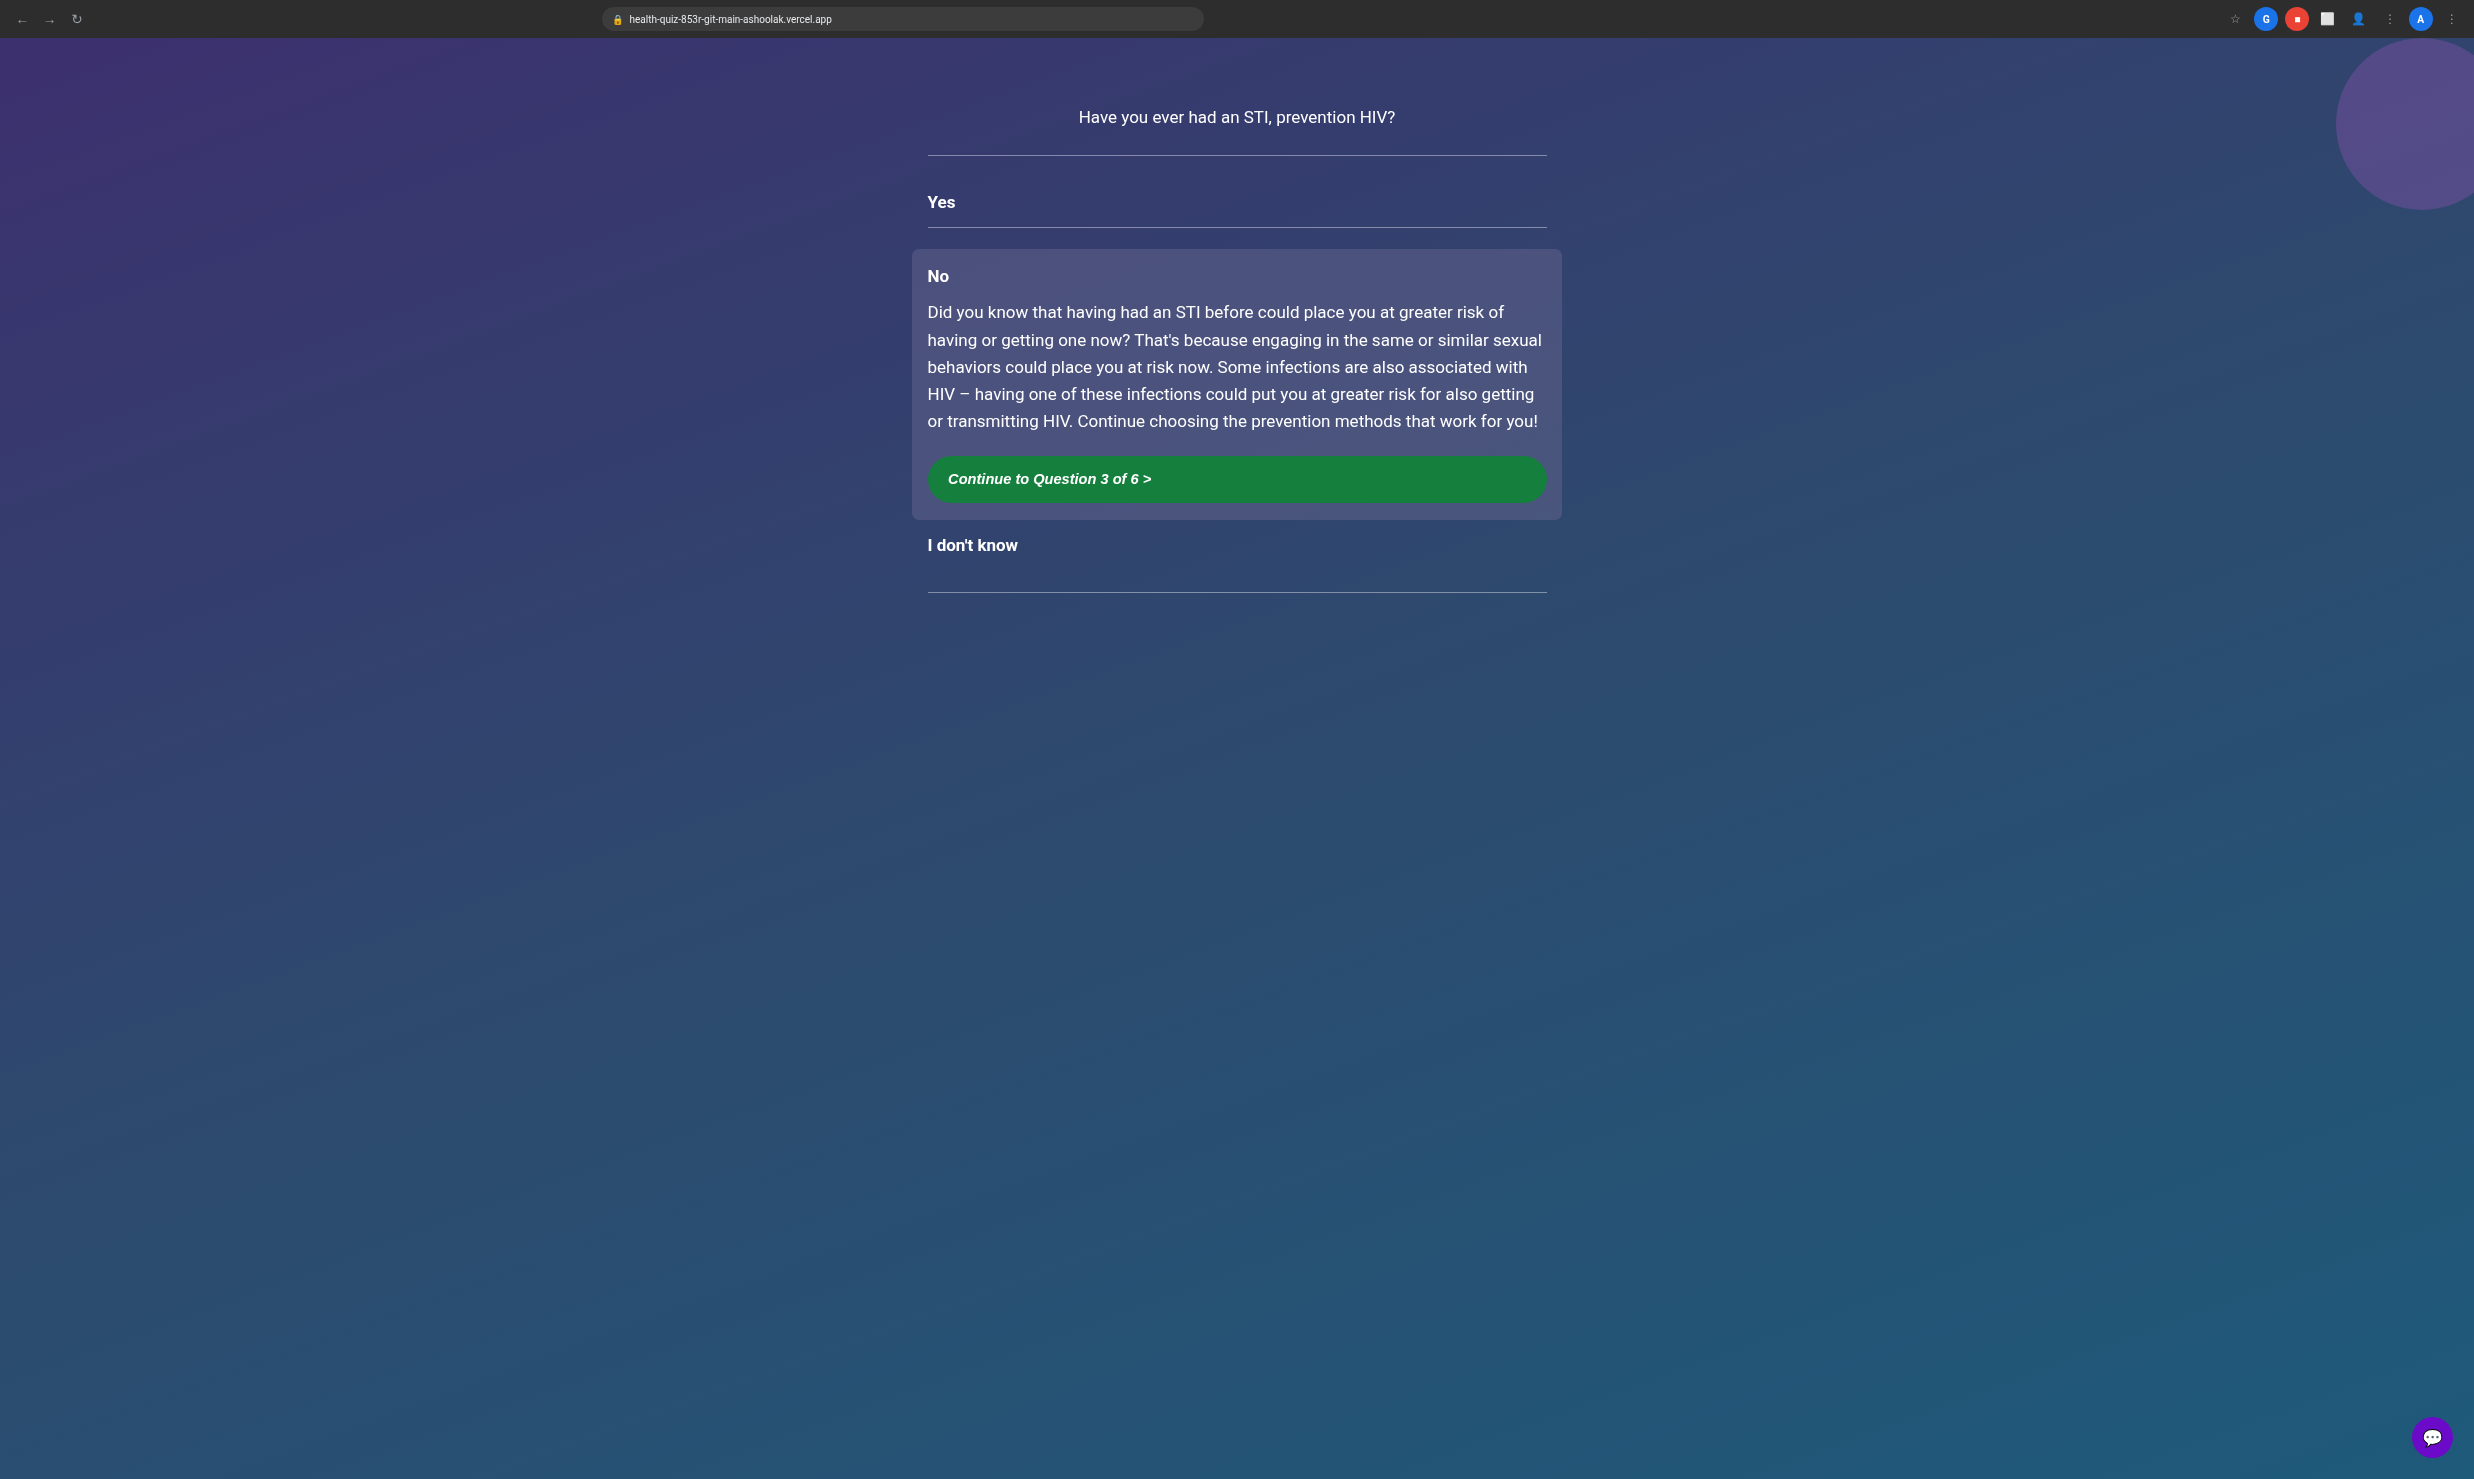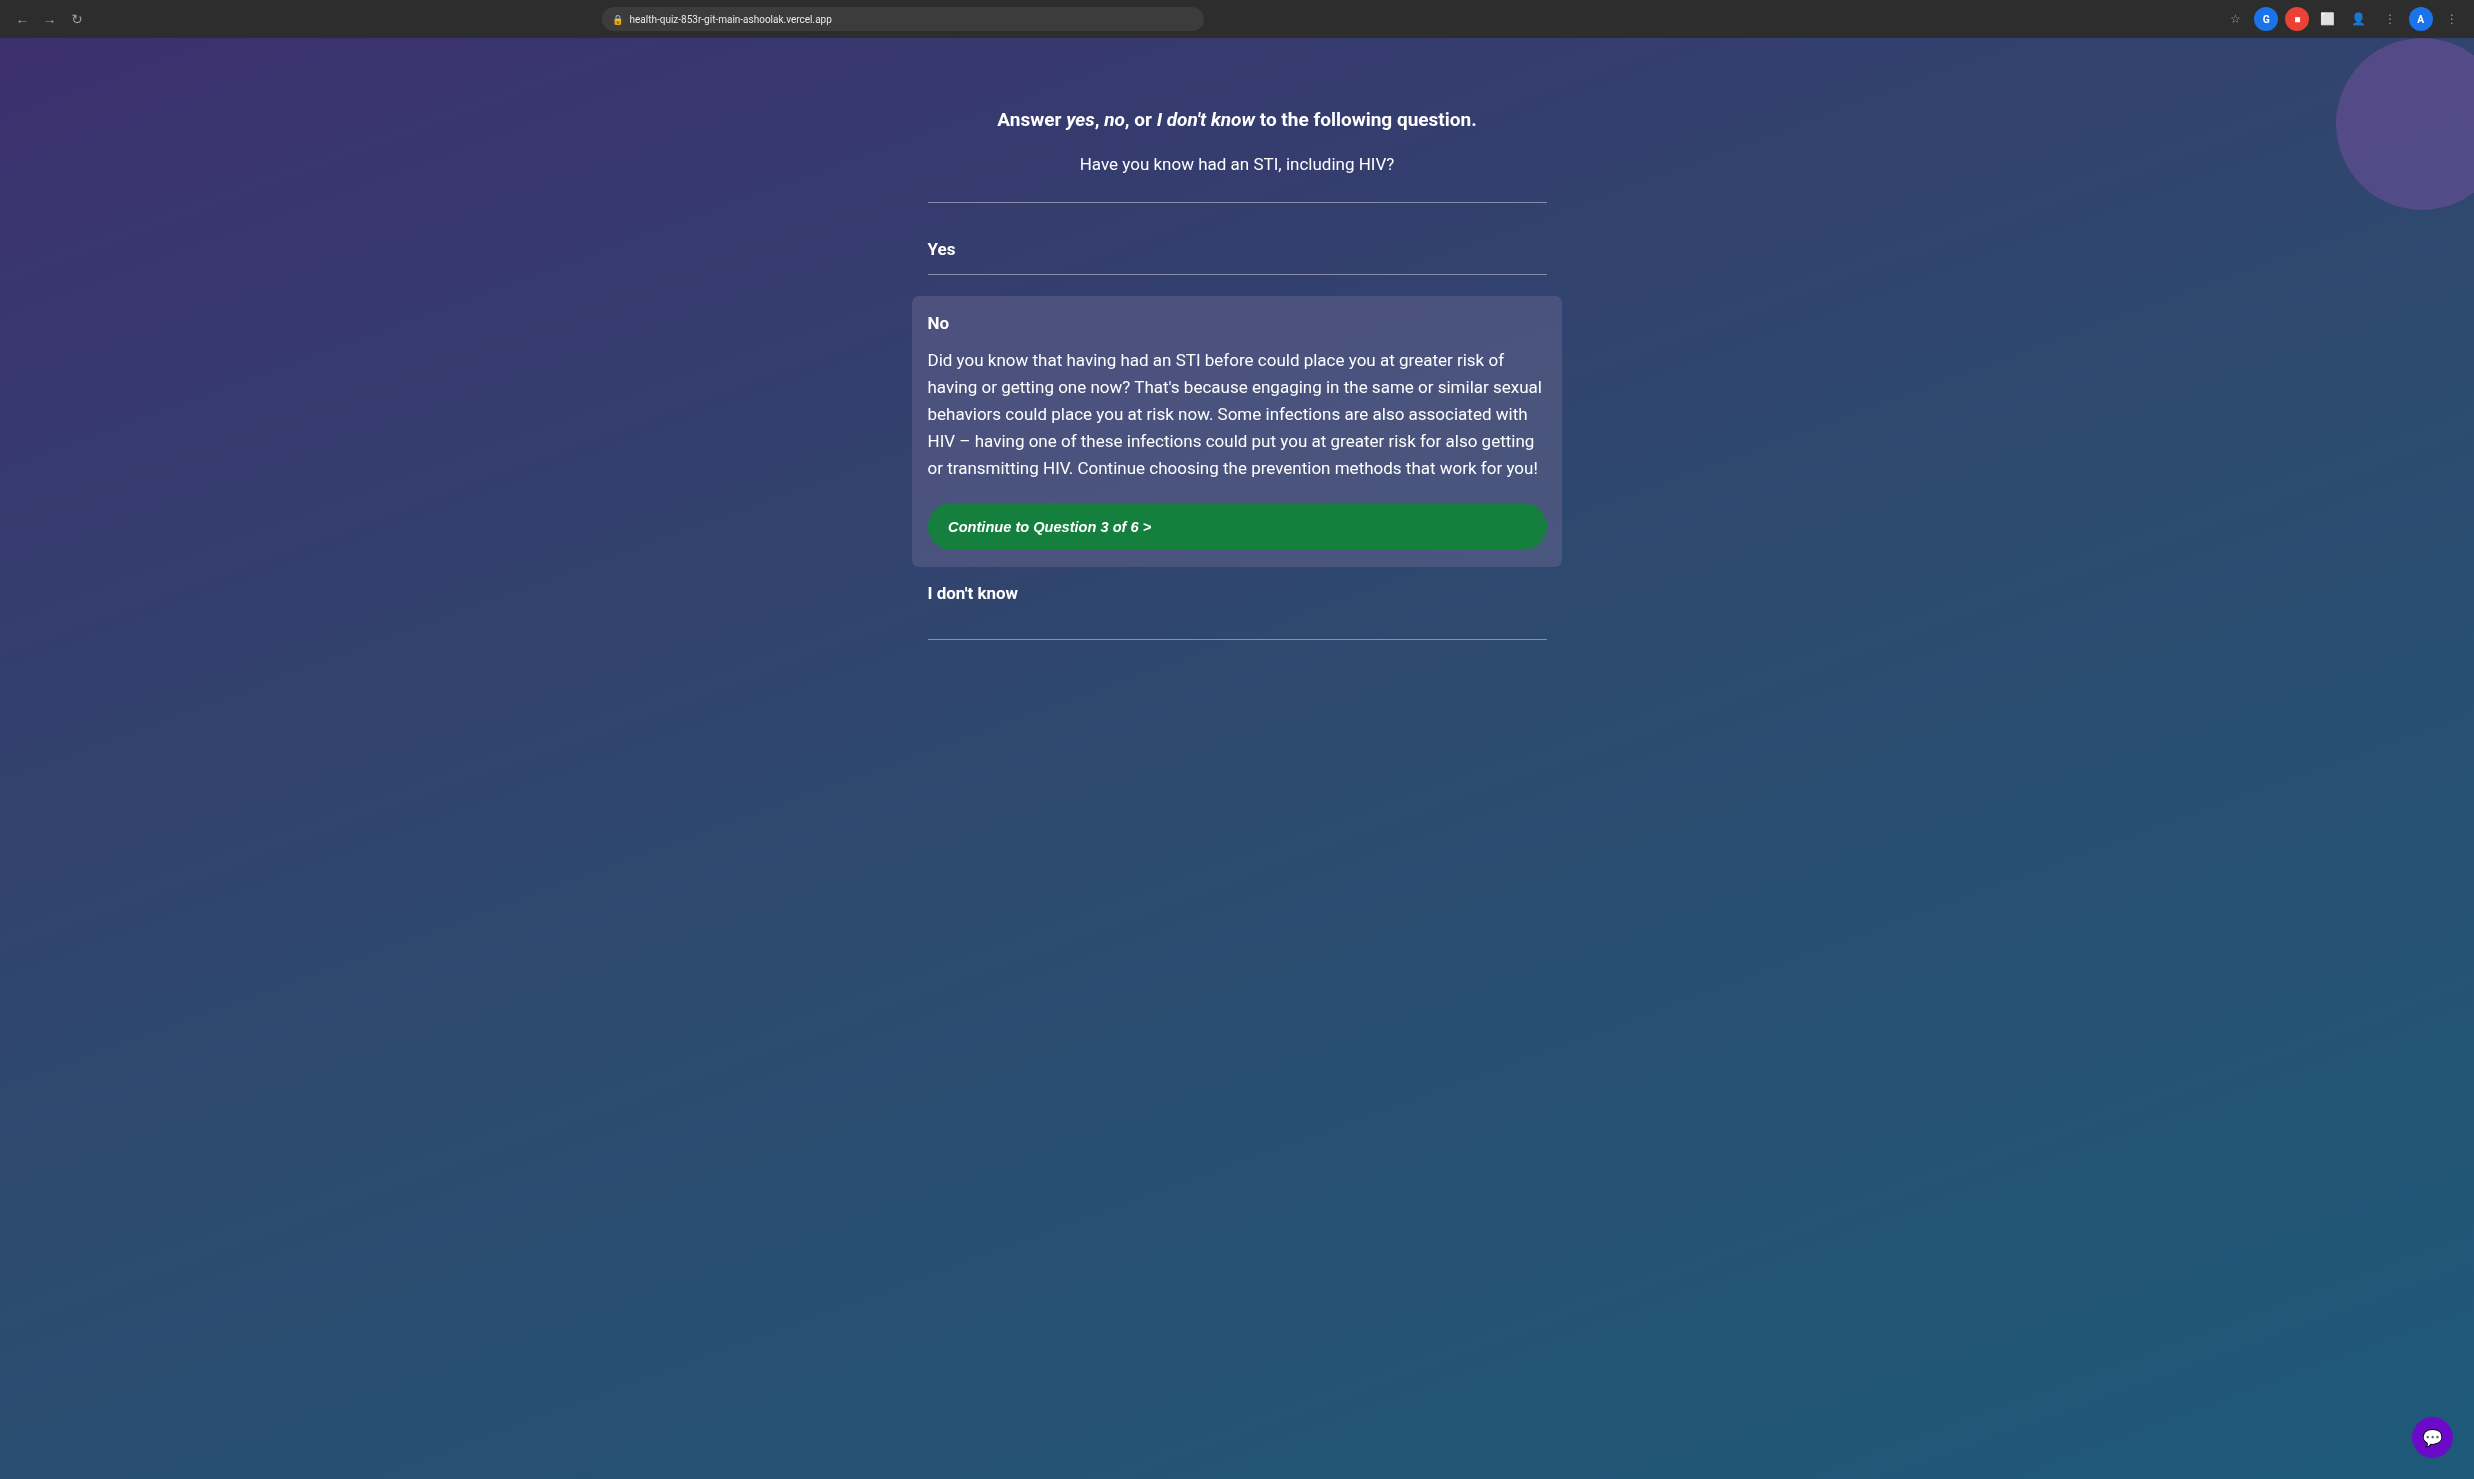--- a/index.html
+++ b/index.html
@@ -256,25 +256,22 @@
     <div class="browser-icon">⋮</div>
     <div class="browser-icon avatar">A</div>
     <div class="browser-icon">⋮</div>
   </div>
 </div>
 
 <div class="decorative-circle"></div>
 
 <div class="page-content">
 
-  <p class="instruction-text">
-    Answer <em>yes</em>, <em>no</em>, or <em>I don't know</em> to the following question.
-  </p>
-
-  <p class="question-text">Have you know had an STI, including HIV?</p>
+
+  <p class="question-text">Have you ever had an STI, prevention HIV?</p>
 
   <hr class="divider">
 
   <div class="yes-row">
     <span class="answer-option-label">Yes</span>
   </div>
 
   <hr class="divider">
 
   <div class="answer-option selected">

